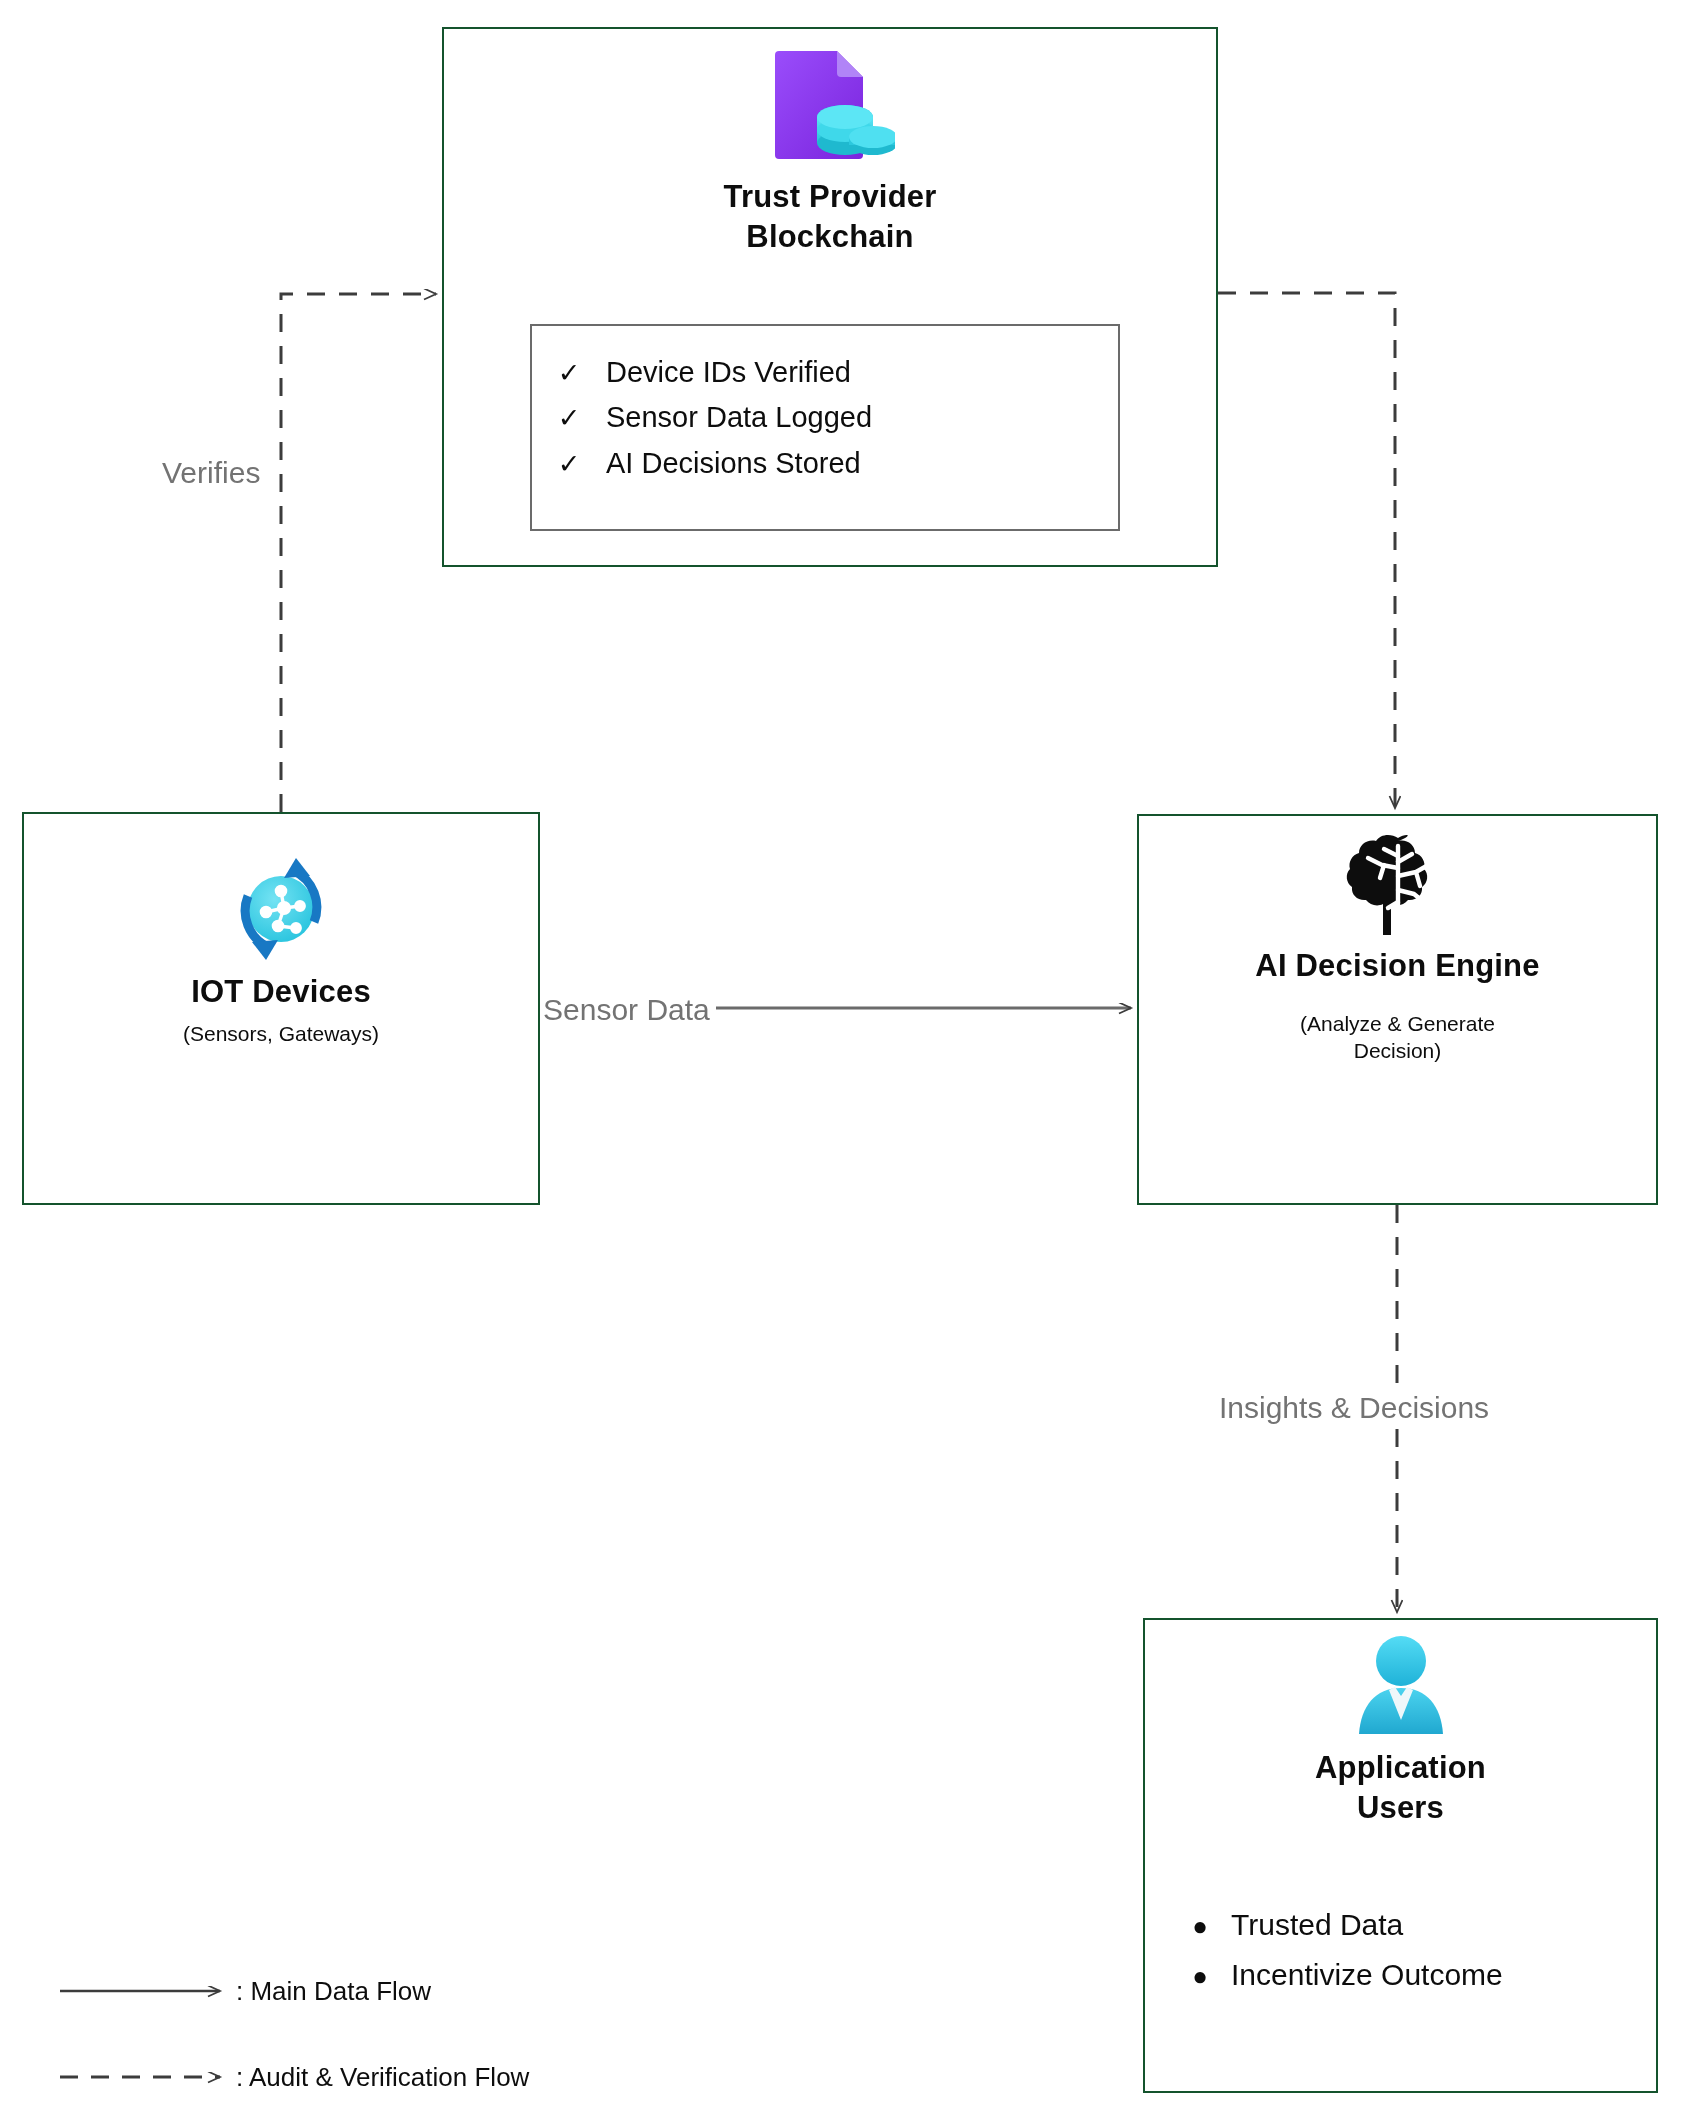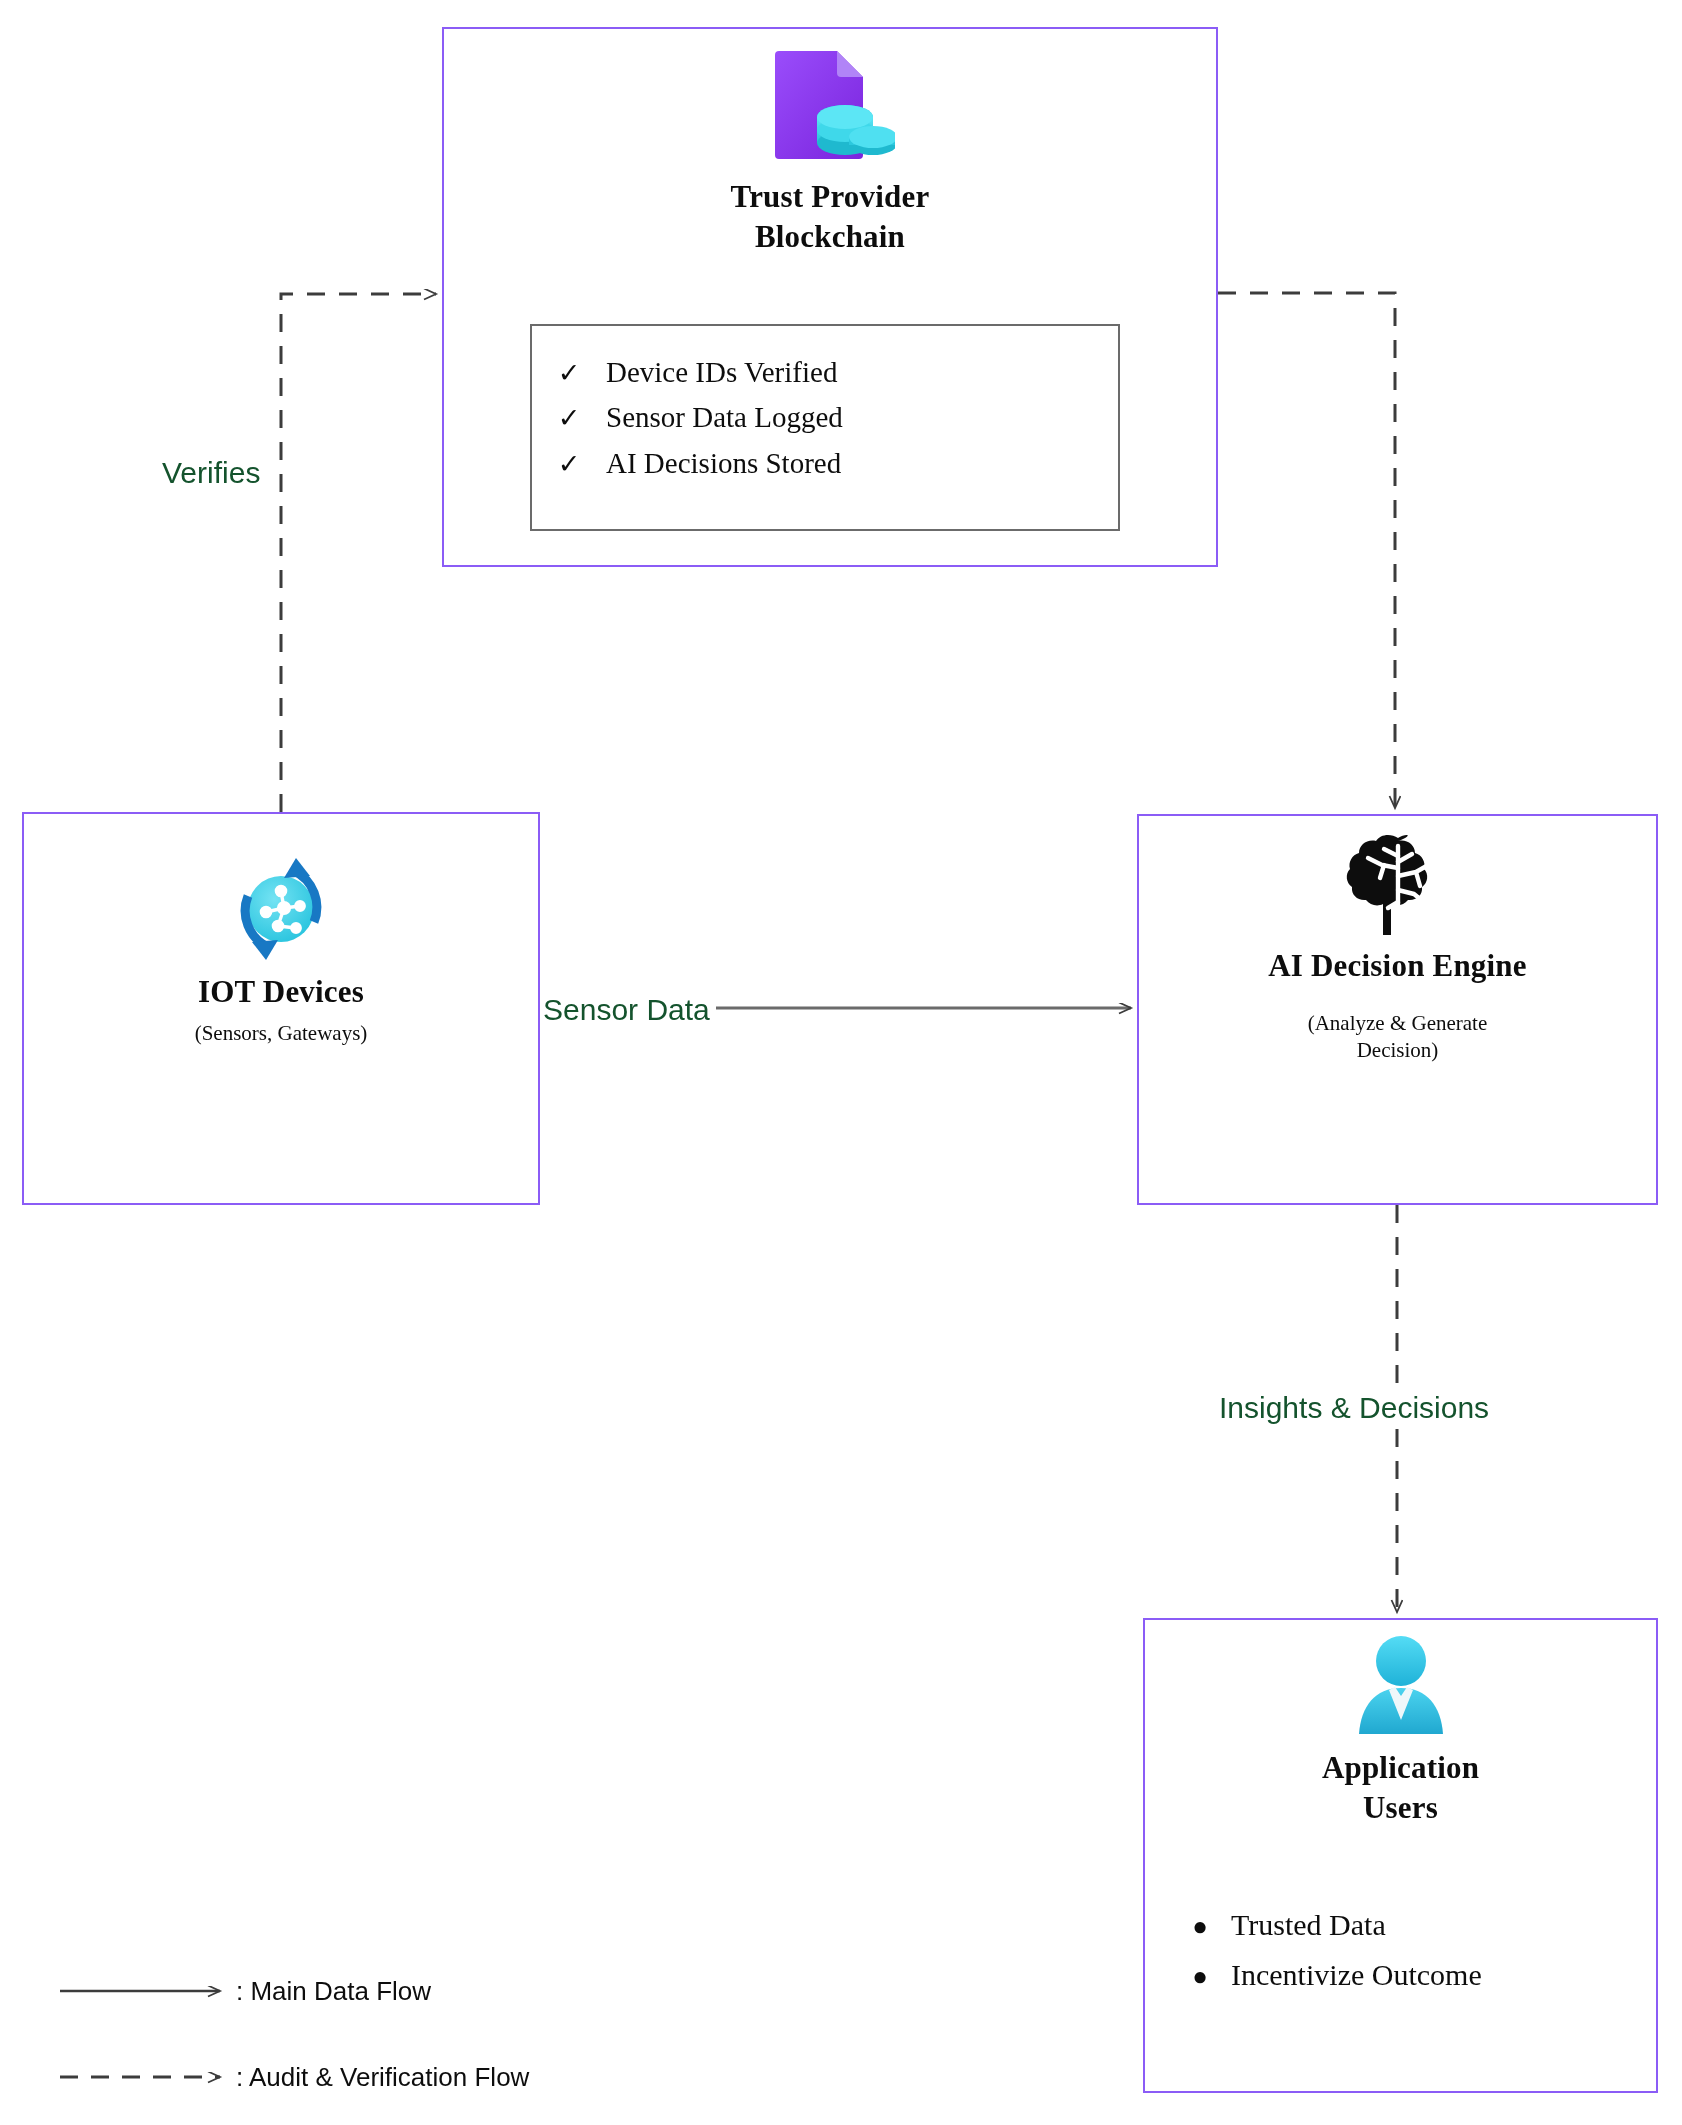--- a/index.html
+++ b/index.html
@@ -4,21 +4,21 @@
 <style>
   html,body{margin:0;padding:0;background:#ffffff;}
   body{
     width:1682px;height:2125px;position:relative;overflow:hidden;
     font-family:"Liberation Sans",sans-serif;color:#0d0d0d;
     -webkit-font-smoothing:antialiased;
   }
   #canvas{position:absolute;inset:0;width:1682px;height:2125px;}
   svg.edges{position:absolute;left:0;top:0;width:1682px;height:2125px;pointer-events:none;}
 
-  .node{position:absolute;border:2px solid #8b5cf6;background:#ffffff;box-sizing:border-box;font-family:Liberation Serif, serif;}
+  .node{position:absolute;border:2px solid #14532d;background:#ffffff;box-sizing:border-box;}
 
   
   #trust-node{left:442px;top:27px;width:776px;height:540px;}
   .node-inner{position:absolute;left:0;right:0;top:0;display:flex;flex-direction:column;align-items:center;}
   .node-title{font-weight:bold;font-size:31px;line-height:1.28;text-align:center;letter-spacing:.2px;}
   .node-sub{font-size:21px;line-height:1.3;text-align:center;}
 
   
   #checklist-box{position:absolute;left:86px;top:295px;width:590px;height:207px;border:2px solid #6b6b6b;background:#fff;box-sizing:border-box;}
   .check-list{list-style:none;margin:0;padding:24px 0 0 0;}
@@ -32,21 +32,21 @@
   #ai-node{left:1137px;top:814px;width:521px;height:391px;}
   
   #users-node{left:1143px;top:1618px;width:515px;height:475px;}
 
   .bullet-list{list-style:none;margin:0;padding:0;}
   .bullet-row{display:flex;align-items:baseline;font-size:30px;line-height:1.4;padding:4px 0;}
   .bullet-dot{width:62px;flex:0 0 62px;text-align:center;font-size:26px;}
   .bullet-text{flex:1 1 auto;}
 
   
-  .edge-label{position:absolute;font-size:30px;line-height:1.2;color:#14532d;background:#ffffff;padding:0 6px;white-space:nowrap;}
+  .edge-label{position:absolute;font-size:30px;line-height:1.2;color:#737373;background:#ffffff;padding:0 6px;white-space:nowrap;}
 
   
   #legend{position:absolute;left:58px;top:1948px;width:760px;}
   .legend-row{display:flex;align-items:center;height:86px;}
   .legend-glyph{width:178px;flex:0 0 178px;position:relative;height:24px;}
   .legend-text{font-size:26px;white-space:nowrap;}
 
   
   .icon-wrap{display:block;}
 </style>

